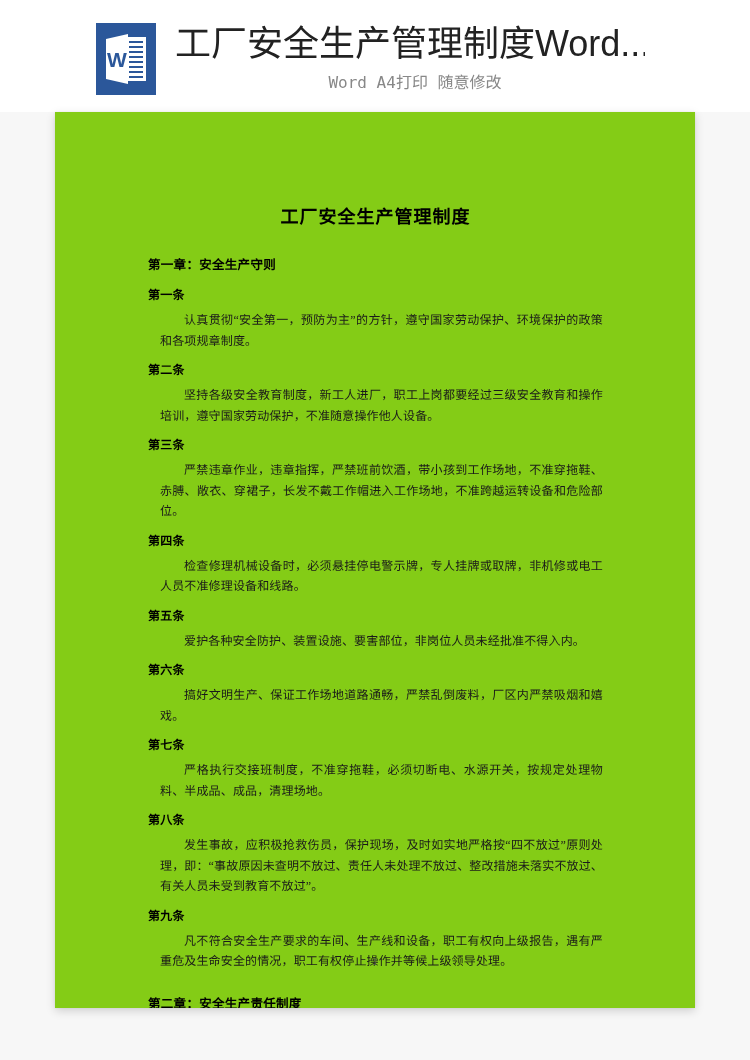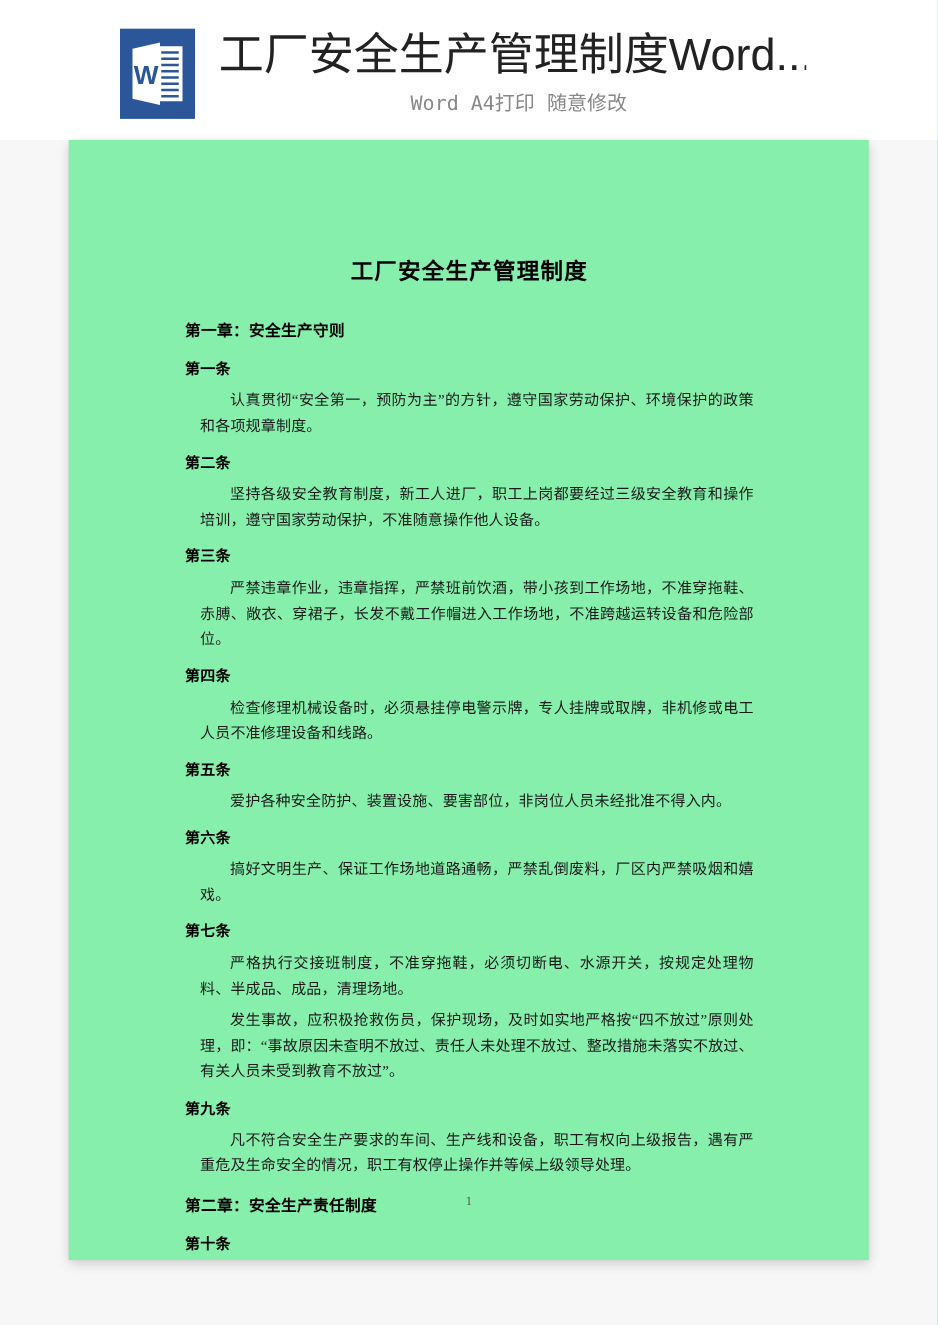--- a/index.html
+++ b/index.html
@@ -80,21 +80,21 @@
     top: 112px;
     width: 750px;
     height: 948px;
   }
   .page {
     position: absolute;
     left: 55px;
     top: 0px;
     width: 640px;
     height: 896px;
-    background: #86efac;
+    background: #84cc16;
     box-shadow: 0 3px 9px rgba(0,0,0,0.16), 0 0 2px rgba(0,0,0,0.07);
     box-sizing: border-box;
     overflow: hidden;
   }
   .page-content {
     position: absolute;
     left: 93px;
     top: 0;
     width: 455px;
   }
@@ -111,21 +111,21 @@
   }
 
   .chapter {
     font-size: 12.5px;
     font-weight: bold;
     line-height: 21px;
     color: #000;
     margin-top: 25px;
     letter-spacing: 0.3px;
   }
-  .chapter.second { margin-top: 12px; }
+  .chapter.second { margin-top: 22px; }
 
   .article {
     font-size: 12px;
     font-weight: bold;
     line-height: 20px;
     color: #000;
     margin-top: 9px;
     letter-spacing: 0.2px;
   }
 
@@ -202,20 +202,21 @@
           <div class="article">第三条</div>
           <div class="para">严禁违章作业，违章指挥，严禁班前饮酒，带小孩到工作场地，不准穿拖鞋、赤膊、敞衣、穿裙子，长发不戴工作帽进入工作场地，不准跨越运转设备和危险部位。</div>
           <div class="article">第四条</div>
           <div class="para">检查修理机械设备时，必须悬挂停电警示牌，专人挂牌或取牌，非机修或电工人员不准修理设备和线路。</div>
           <div class="article">第五条</div>
           <div class="para">爱护各种安全防护、装置设施、要害部位，非岗位人员未经批准不得入内。</div>
           <div class="article">第六条</div>
           <div class="para">搞好文明生产、保证工作场地道路通畅，严禁乱倒废料，厂区内严禁吸烟和嬉戏。</div>
           <div class="article">第七条</div>
           <div class="para">严格执行交接班制度，不准穿拖鞋，必须切断电、水源开关，按规定处理物料、半成品、成品，清理场地。</div>
+          <div class="article">第八条</div>
           <div class="para">发生事故，应积极抢救伤员，保护现场，及时如实地严格按“四不放过”原则处理，即：“事故原因未查明不放过、责任人未处理不放过、整改措施未落实不放过、有关人员未受到教育不放过”。</div>
           <div class="article">第九条</div>
           <div class="para">凡不符合安全生产要求的车间、生产线和设备，职工有权向上级报告，遇有严重危及生命安全的情况，职工有权停止操作并等候上级领导处理。</div>
           <div class="chapter second">第二章：安全生产责任制度</div>
           <div class="article">第十条</div>
         </div>
     </div>
 
     <div class="page-number">1</div>
   </div>

